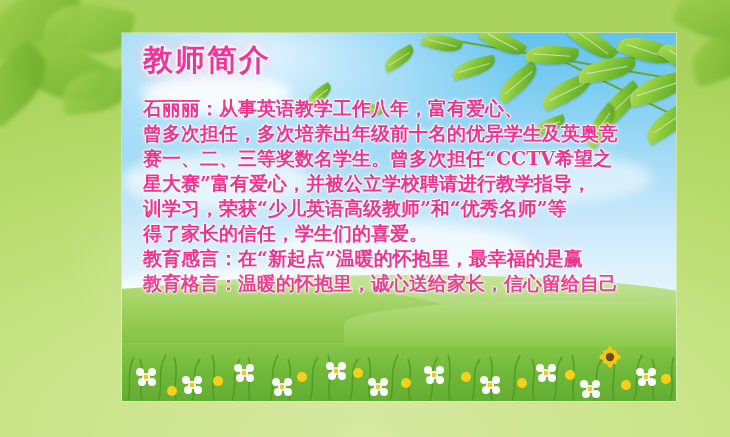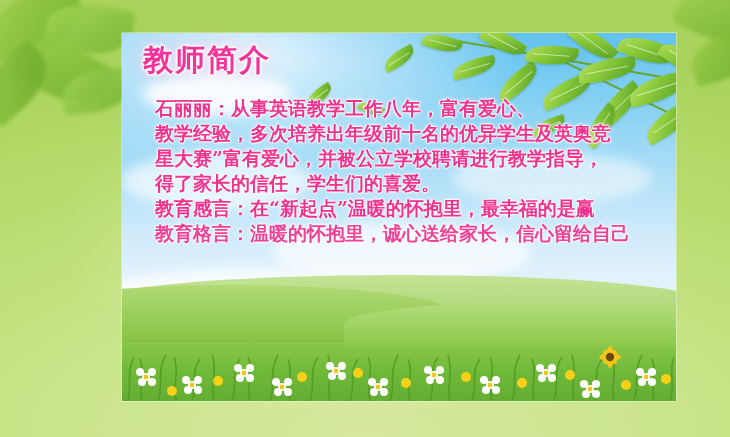--- a/index.html
+++ b/index.html
@@ -47,21 +47,21 @@
   
   .title{position:absolute;left:143px;top:40px;
     font-family:Liberation Mono, monospace;
     font-size:30px;font-weight:700;letter-spacing:2px;color:#f2339a;
     text-shadow:
       0 0 2px #fff, 0 0 4px #fff, 1px 0 2px #fff, -1px 0 2px #fff,
       0 1px 2px #fff, 0 -1px 2px #fff, 0 0 9px rgba(255,255,255,.95),
       0 0 16px rgba(255,120,200,.55);
     white-space:nowrap;z-index:6;}
 
-  .body-text{position:absolute;left:155px;top:96px;width:520px;z-index:5;}
+  .body-text{position:absolute;left:143px;top:96px;width:520px;z-index:5;}
   .tline{font-size:19px;line-height:25px;color:#f0338f;white-space:nowrap;
     font-family:"DejaVu Serif","Liberation Serif",serif;font-weight:700;
     text-shadow:
       0 0 1px rgba(255,255,255,.95), 1px 0 1px rgba(255,255,255,.9),
       -1px 0 1px rgba(255,255,255,.9), 0 1px 1px rgba(255,255,255,.9),
       0 -1px 1px rgba(255,255,255,.9), 0 0 5px rgba(255,255,255,.8);}
   .tline.dim{opacity:.92;}
 </style>
 </head>
 <body>
@@ -299,20 +299,22 @@
       </div>
     <div class="leaf" style="left:236px;top:70px;width:26px;height:11px;transform:rotate(24deg);">
         <i></i>
       </div>
   </div>
 
   <div class="title">教师简介</div>
 
   <div class="body-text">
     <div class="tline">石丽丽：从事英语教学工作八年，富有爱心、</div>
-    <div class="tline">教学经验，多次培养出年级前十名的优异学生及英奥竞</div>
+    <div class="tline">曾多次担任，多次培养出年级前十名的优异学生及英奥竞</div>
+    <div class="tline">赛一、二、三等奖数名学生。曾多次担任“CCTV希望之</div>
     <div class="tline">星大赛”富有爱心，并被公立学校聘请进行教学指导，</div>
+    <div class="tline">训学习，荣获“少儿英语高级教师”和“优秀名师”等</div>
     <div class="tline">得了家长的信任，学生们的喜爱。</div>
     <div class="tline">教育感言：在“新起点”温暖的怀抱里，最幸福的是赢</div>
     <div class="tline dim">教育格言：温暖的怀抱里，诚心送给家长，信心留给自己</div>
   </div>
 
 </div>
 
 </body></html>

